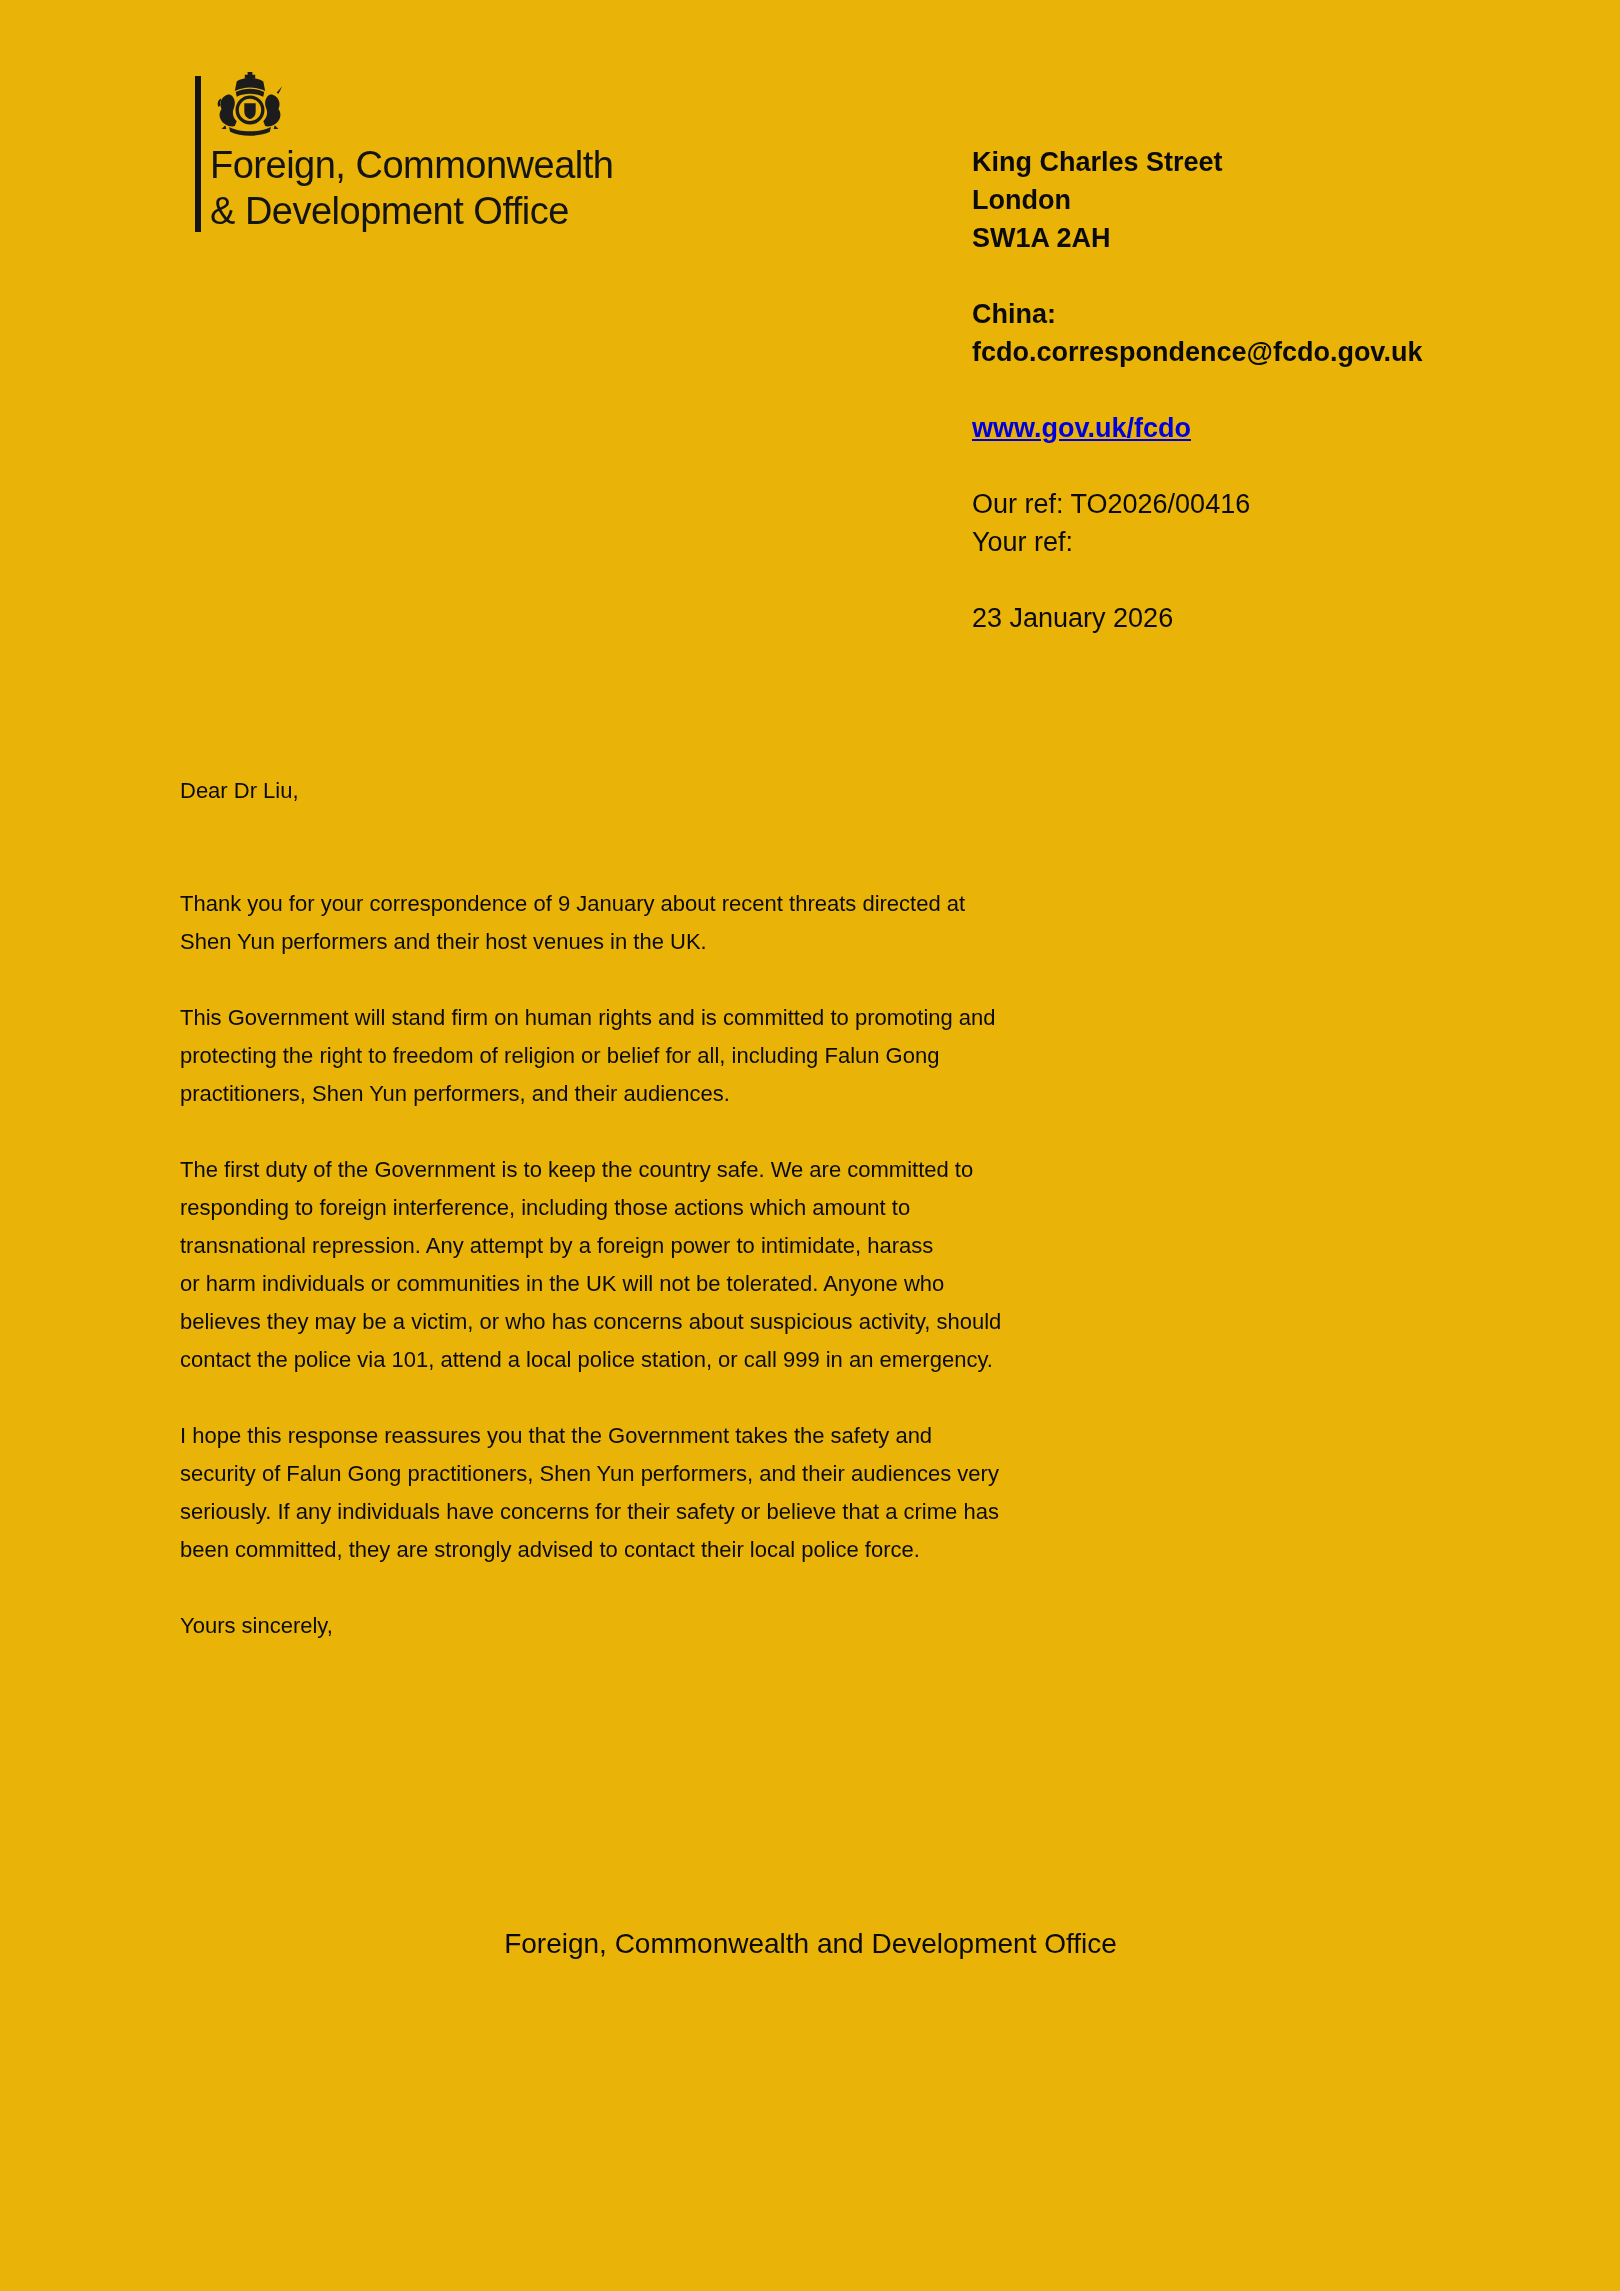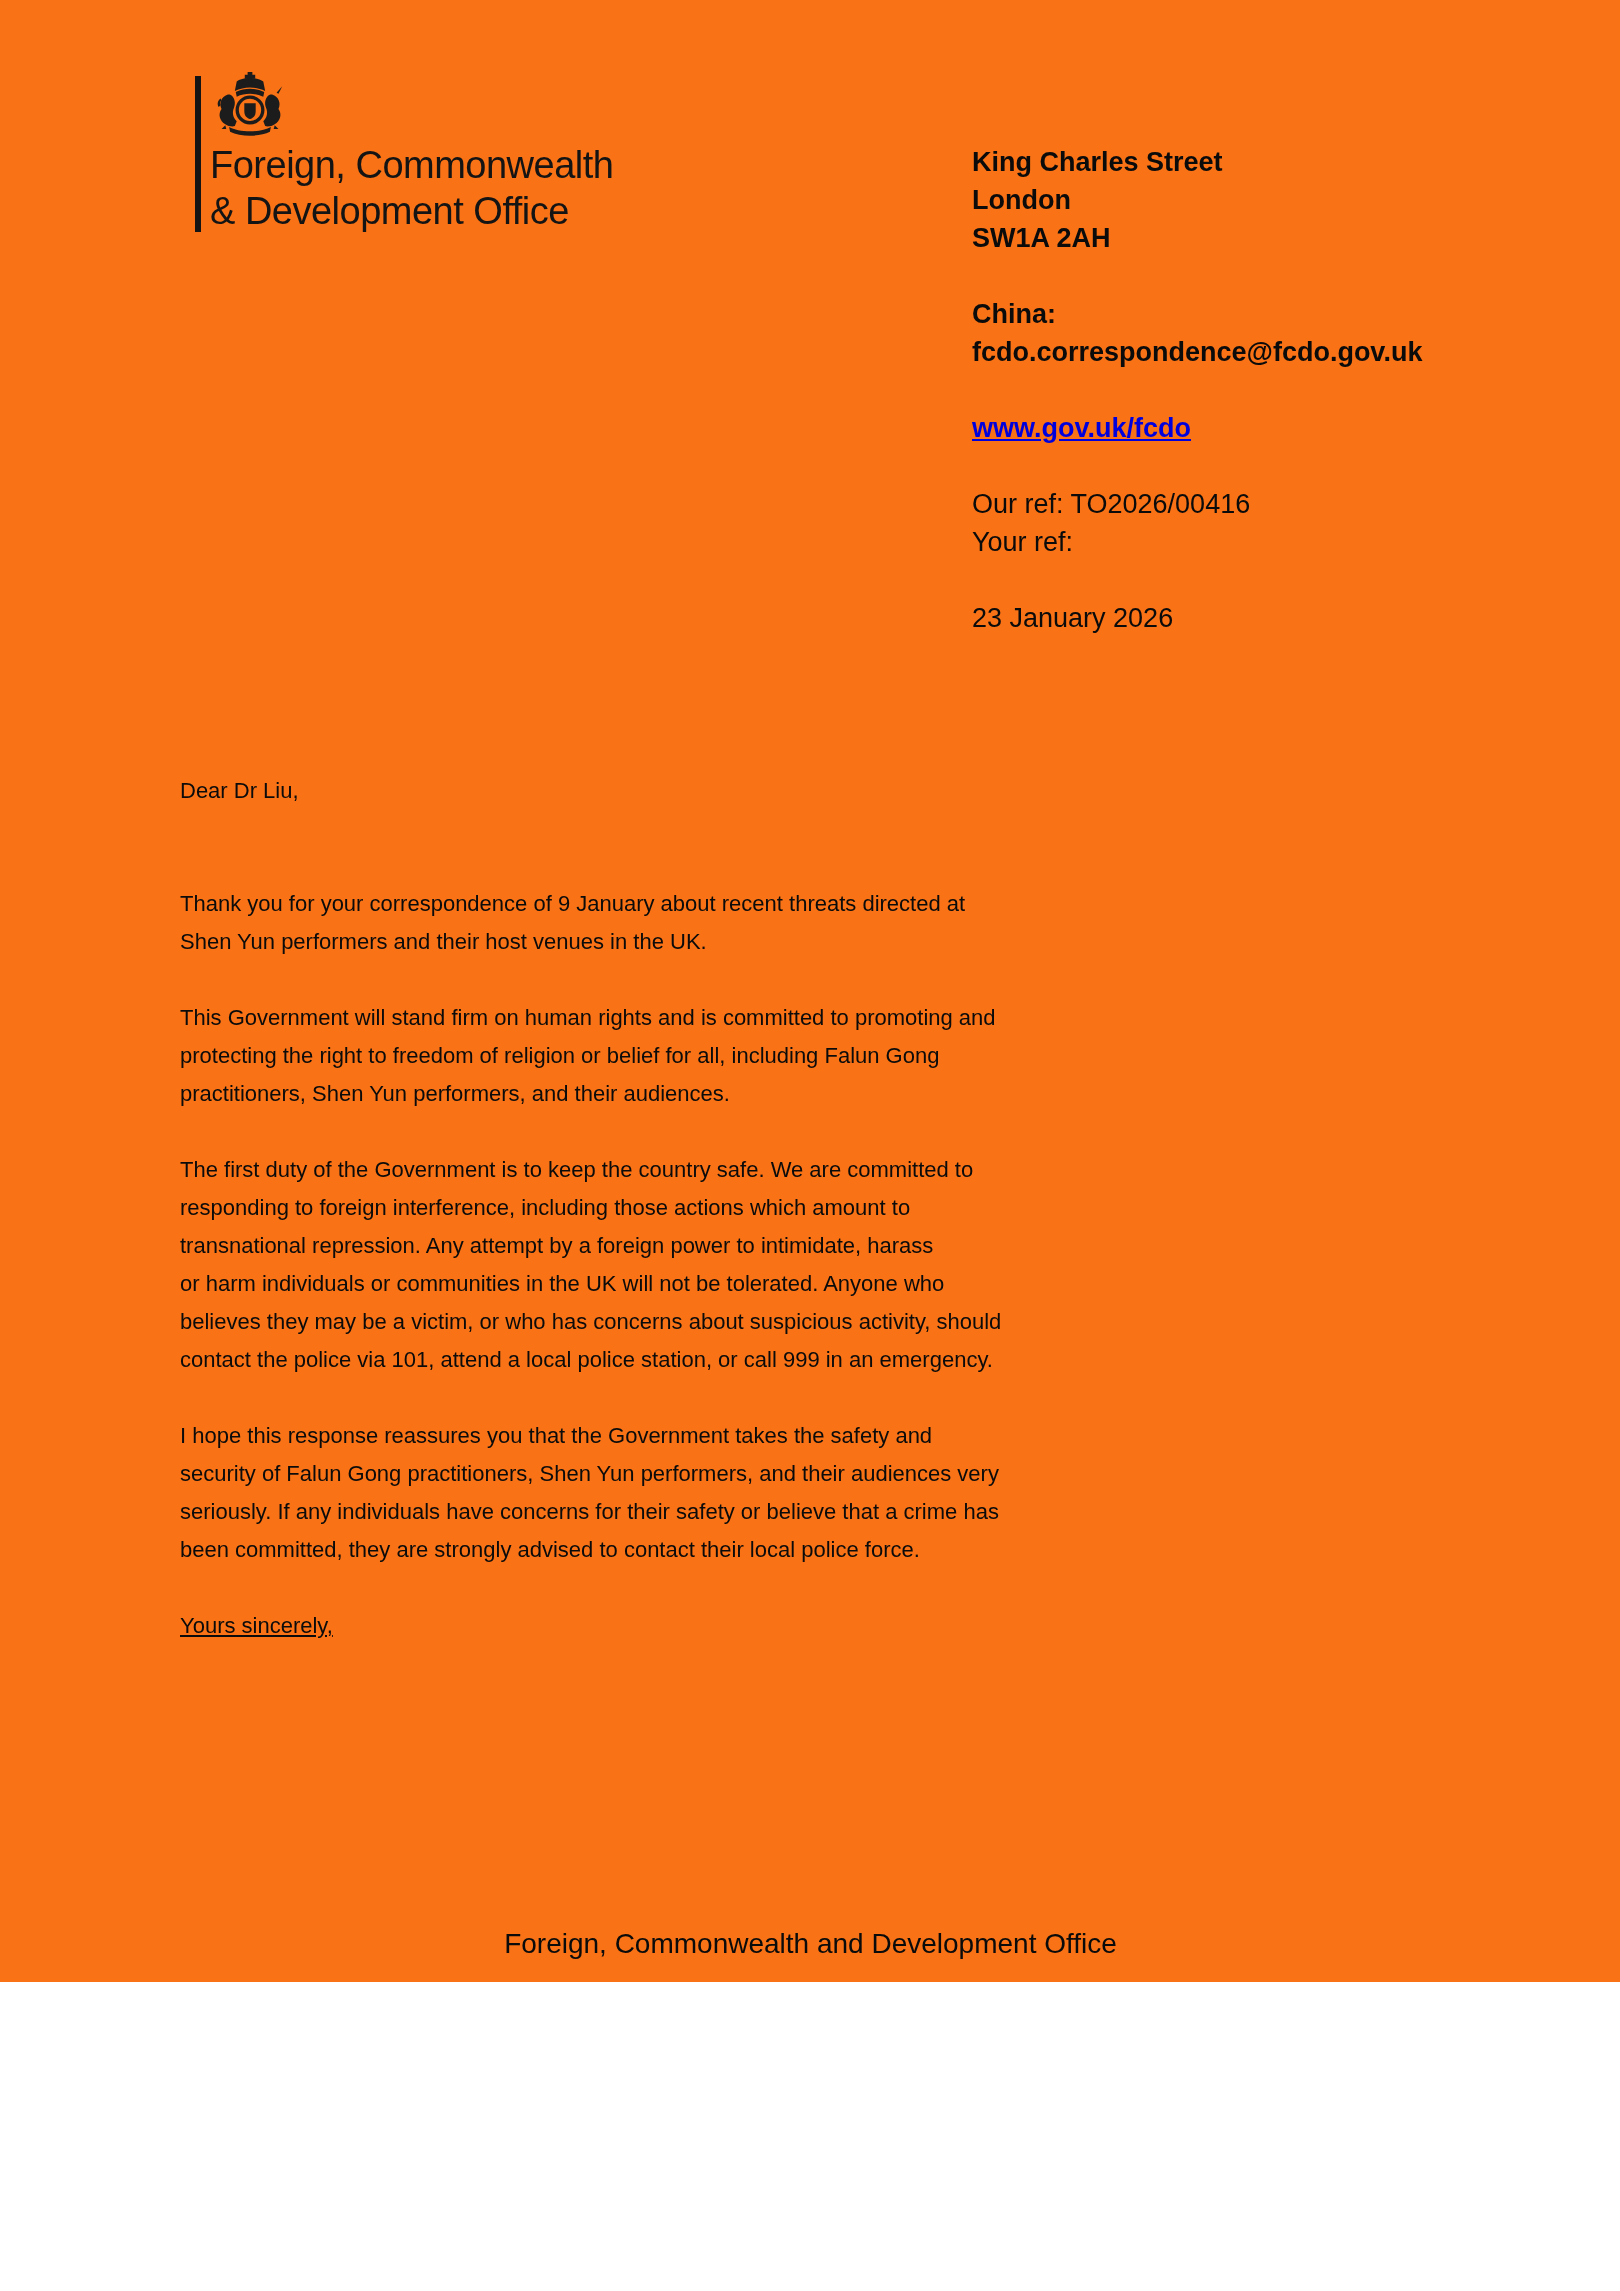--- a/index.html
+++ b/index.html
@@ -1,22 +1,22 @@
 <!DOCTYPE html>
 <html style="font-size:15px"><head>
 <meta charset="utf-8">
 <style>
   * { margin: 0; padding: 0; box-sizing: border-box; }
   html, body { background: #ffffff; }
   .page {
     position: relative;
     width: 1621px;
-    height: 1982px;
+    height: 2291px;
     margin: 0 auto;
-    background: #f97316;
+    background: #eab308;
     font-family: "Liberation Sans", sans-serif;
     color: #0b0b0b;
     overflow: hidden;
   }
 
   
   .logo { position: absolute; left: 195px; top: 72px; width: 438px; height: 162px; }
   .logo-bar { position: absolute; left: 0; top: 3.8px; width: 5.7px; height: 156px; background: #141414; }
   .crest { position: absolute; left: 17px; top: 0; width: 76px; height: 74px; }
   .logo-text {
@@ -36,21 +36,21 @@
     color: #0000DD; font-weight: bold; text-decoration: underline; cursor: pointer; text-align: right;
   }
 
   
   .letter-body {
     position: absolute; left: 180px; top: 772px; width: 1274px;
     font-size: 22px; line-height: 38px; color: #0b0b0b;
   }
   .letter-body p { white-space: pre-line; margin: 0 0 38px 0; }
   .letter-body p.salutation { margin-bottom: 75px; }
-  .letter-body p.closing { margin-bottom: 0; text-decoration: underline; }
+  .letter-body p.closing { margin-bottom: 0; }
 
   
   .signature-org {
     position: absolute; left: 0; top: 1925px; width: 100%;
     text-align: center; font-size: 28px; line-height: 38px; color: #0b0b0b;
   }
 </style>
 </head>
 <body>
 

